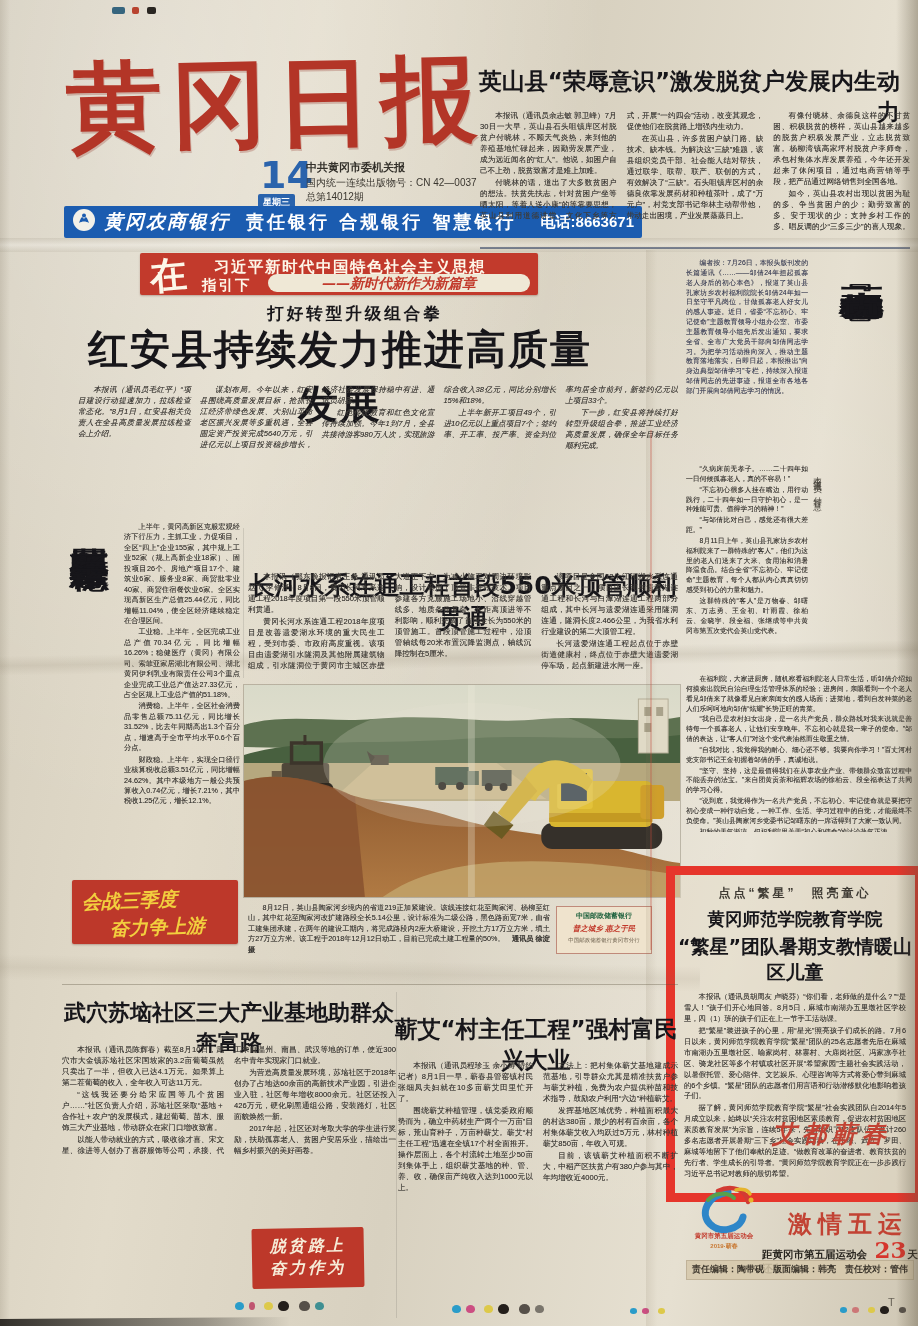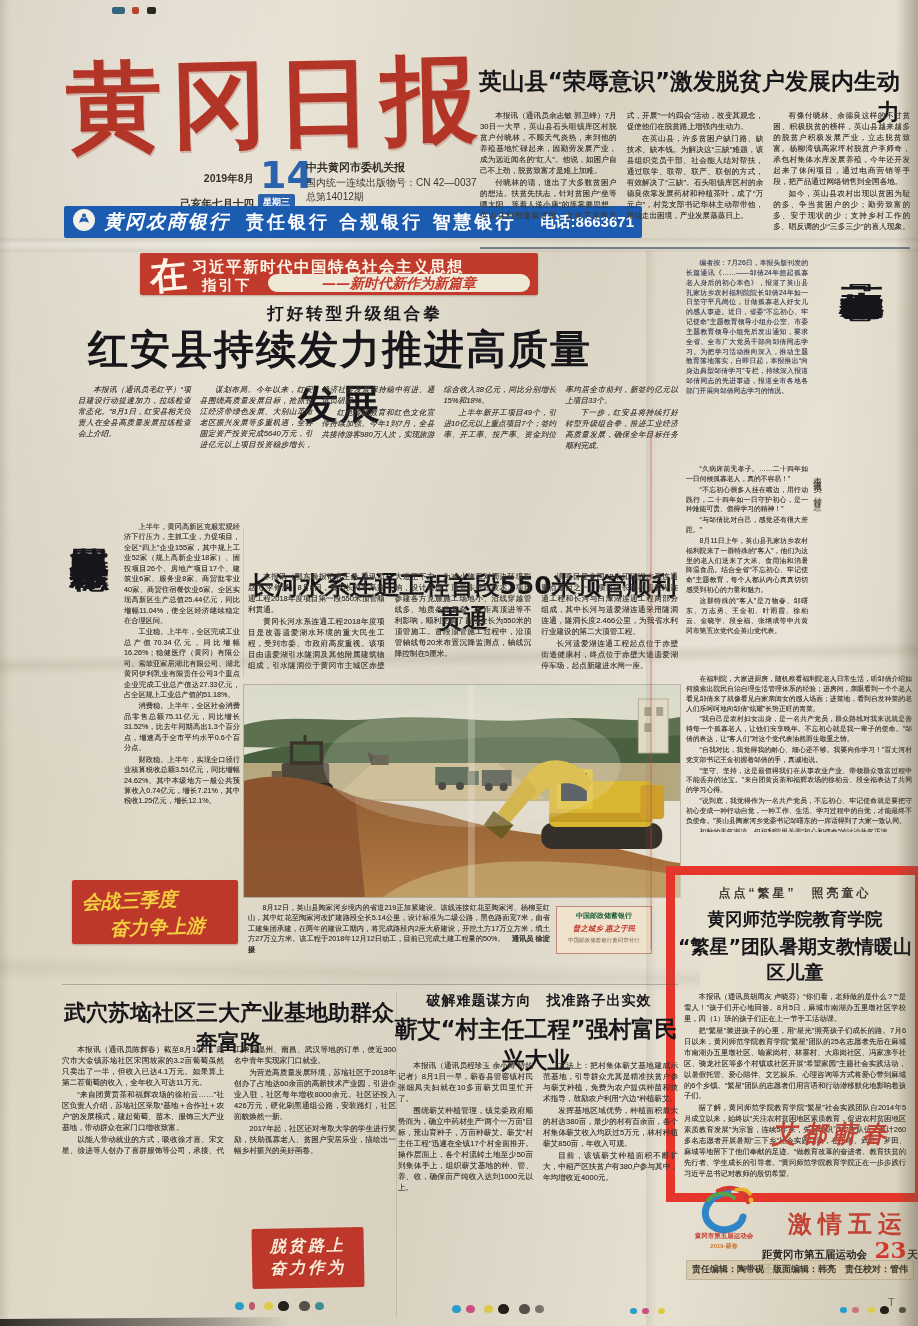--- a/index.html
+++ b/index.html
@@ -31,25 +31,20 @@
   <div class="abs" style="left:112px;top:0;height:10px;">
     <span style="display:inline-block;width:13px;height:7px;background:#36657e;border-radius:2px;"></span>
     <span style="display:inline-block;width:7px;height:7px;background:#b8432f;border-radius:2px;margin-left:3px;"></span>
     <span style="display:inline-block;width:9px;height:7px;background:#2a2622;border-radius:2px;margin-left:3px;"></span>
   </div>
 
   <div class="abs" style="left:66px;top:40px;width:450px;font-family:'DejaVu Serif',serif;font-weight:bold;
               font-size:96px;letter-spacing:9px;color:#b33527;transform:rotate(-1.2deg);
               text-shadow:1px 2px 0 rgba(140,40,28,.25);">黄冈日报</div>
 
-  <div class="abs" style="left:168px;top:160px;width:86px;text-align:right;font-size:10.5px;line-height:1.45;color:#35312c;font-weight:bold;">
-      <p>2019年8月</p>
-      <p>己亥年七月十四</p>
-      <p>今日八版</p>
-    </div>
   <div class="abs" style="left:260px;top:153px;font-size:38px;font-weight:bold;color:#2a63ac;font-family:'DejaVu Sans',sans-serif;">14</div>
   <div class="abs" style="left:258px;top:194px;background:#2a63ac;color:#fff;font-size:9px;font-weight:bold;padding:2px 5px;border-radius:2px;">星期三</div>
   <div class="abs" style="left:306px;top:160px;width:330px;font-size:11px;font-weight:bold;color:#33302a;">中共黄冈市委机关报</div>
   <div class="abs" style="left:306px;top:176px;width:330px;font-size:10px;color:#3a362f;">国内统一连续出版物号：CN 42—0037</div>
   <div class="abs" style="left:306px;top:190px;width:330px;font-size:10px;color:#3a362f;">总第14012期</div>
 
   <div class="abs" style="left:64px;top:206px;width:578px;height:32px;background:#1b5cb0;border-radius:2px;display:flex;align-items:center;color:#fff;">
     <span class="abs" style="position:static;margin-left:8px;">
       <svg width="24" height="24" viewBox="0 0 24 24">
           <circle cx="12" cy="12" r="11" fill="#f2f0e8"></circle>
@@ -67,21 +62,21 @@
       <p>本报讯（通讯员余志敏 郭卫峰）7月30日一大早，英山县石头咀镇库区村脱贫户付晓林，不顾天气炎热，来到他的养殖基地忙碌起来，因勤劳发展产业，成为远近闻名的“红人”。他说，如困户自己不上劲，脱贫致富才是难上加难。</p>
       <p>付晓林的话，道出了大多数贫困户的想法。扶贫先扶志，针对贫困户“坐等晒太阳，等着人送小康”的等靠要思想，英山县利用道德讲堂、文化下乡等方式，开展“一约四会”活动，改变其观念，促使他们在脱贫路上增强内生动力。</p>
       <p>在英山县，许多贫困户缺门路、缺技术、缺本钱。为解决这“三缺”难题，该县组织党员干部、社会能人结对帮扶，通过联学、联帮、联产、联创的方式，有效解决了“三缺”。石头咀镇库区村的余德良依靠发展药材和种植茶叶，成了“万元户”，村党支部书记华林主动帮带他，带动走出困境，产业发展蒸蒸日上。</p>
       <p>有像付晓林、余德良这样的不甘贫困、积极脱贫的榜样，英山县越来越多的脱贫户积极发展产业，立志脱贫致富。杨柳湾镇高家坪村脱贫户李师奇，承包村集体水库发展养殖，今年还开发起来了休闲项目，通过电商营销等手段，把产品通过网络销售到全国各地。</p>
       <p>如今，英山县农村出现以贫困为耻的多、争当贫困户的少；勤劳致富的多、安于现状的少；支持乡村工作的多、唱反调的少“三多三少”的喜人现象。英山县委常委、石头咀镇党委书记深有感触地说：“人都是爱面子的，谁不想争光呢？‘荣辱意识’激发了脱贫发展的内生动力，贫困户内生动力被激发出来了。”</p>
     </div>
   <div class="abs" style="left:480px;top:247px;width:430px;height:2px;background:#2d3d5e;opacity:.7;"></div>
 
   <div class="abs" style="left:140px;top:253px;width:398px;height:42px;background:#c23a2c;border-radius:2px;box-shadow:0 1px 2px rgba(90,30,20,.3);">
     <span class="abs" style="left:10px;top:-2px;font-size:37px;color:#fdf6e8;font-family:'DejaVu Serif',serif;font-weight:bold;transform:rotate(-5deg);">在</span>
-    <span class="abs" style="left:52px;top:4px;font-size:15.5px;font-weight:bold;color:#fdf6e8;letter-spacing:1.5px;font-family:'DejaVu Sans',sans-serif;">习近平新时代中国特色社会主义思想</span>
+    <span class="abs" style="left:74px;top:4px;font-size:15.5px;font-weight:bold;color:#fdf6e8;letter-spacing:1.5px;font-family:'DejaVu Sans',sans-serif;">习近平新时代中国特色社会主义思想</span>
     <span class="abs" style="left:62px;top:23px;font-size:14.5px;font-weight:bold;color:#fdf6e8;letter-spacing:2px;font-family:'DejaVu Sans',sans-serif;">指引下</span>
     <span class="abs" style="left:128px;top:21px;width:262px;height:18px;background:#efe8d6;border-radius:9px;text-align:center;
            font-family:'DejaVu Serif',serif;font-style:italic;font-weight:bold;font-size:14px;color:#c23a2c;line-height:18px;">——新时代新作为新篇章</span>
   </div>
 
   <div class="abs hl" style="left:95px;top:303px;width:520px;text-align:center;font-size:16.5px;letter-spacing:3px;">打好转型升级组合拳</div>
   <div class="abs hl" style="left:70px;top:322px;width:540px;text-align:center;font-size:40px;letter-spacing:2px;">红安县持续发力推进高质量发展</div>
   <div class="abs body cols5" style="left:78px;top:384px;width:600px;height:134px;font-style:italic;">
       <p>本报讯（通讯员毛红平）“项目建设行动提速加力，拉练检查常态化。”8月1日，红安县相关负责人在全县高质量发展拉练检查会上介绍。</p>
       <p>谋划布局。今年以来，红安县围绕高质量发展目标，抢抓长江经济带绿色发展、大别山革命老区振兴发展等多重机遇，全县固定资产投资完成5640万元，引进亿元以上项目投资稳步增长，经济社会发展保持稳中有进、通讯员胡霎。</p>
@@ -212,31 +207,30 @@
         <p>本报讯（通讯员胡周友 卢晓芬）“你们看，老师做的是什么？”“是雪人！”孩子们开心地回答。8月5日，麻城市南湖办五里墩社区学校里，四（1）班的孩子们正在上一节手工活动课。</p>
         <p>把“繁星”装进孩子的心里，用“星光”照亮孩子们成长的路。7月6日以来，黄冈师范学院教育学院“繁星”团队的25名志愿者先后在麻城市南湖办五里墩社区、喻家岗村、林寨村、大庙岗社区、冯家凉亭社区、骑龙社区等多个村镇或社区开展“希望家园”主题社会实践活动，以暑假托管、爱心陪伴、文艺娱乐、心理咨询等方式将爱心带到麻城的6个乡镇。“繁星”团队的志愿者们用言语和行动潜移默化地影响着孩子们。</p>
         <p>据了解，黄冈师范学院教育学院“繁星”社会实践团队自2014年5月成立以来，始终以“关注农村贫困地区素质教育，促进农村贫困地区素质教育发展”为宗旨，连续5年来，先后组织了12支队伍，共计260多名志愿者开展暑期“三下乡”社会实践活动，在十堰、武穴、罗田、麻城等地留下了他们奉献的足迹。“做教育改革的奋进者、教育扶贫的先行者、学生成长的引导者。”黄冈师范学院教育学院正在一步步践行习近平总书记对教师的殷切希望。</p>
       </div>
   </div>
 
   <div class="abs" style="left:62px;top:984px;width:616px;height:1px;background:rgba(90,80,60,.35);"></div>
   <div class="abs hl" style="left:60px;top:998px;width:338px;text-align:center;font-size:22px;">武穴苏垴社区三大产业基地助群众奔富路</div>
   <div class="abs body cols2" style="left:62px;top:1044px;width:334px;height:276px;">
       <p>本报讯（通讯员陈辉春）截至8月10日，武穴市大金镇苏垴社区宋国坡家的3.2亩葡萄虽然只卖出了一半，但收入已达4.1万元。如果算上第二茬葡萄的收入，全年收入可达11万元。</p>
-      <p>“来自团黄贡茶和福辉农场的徐柏云……”社区负责人介绍，苏垴社区采取“基地＋合作社＋农户”的发展模式，建起葡萄、苗木、服饰三大产业基地，带动群众在家门口增收致富。</p>
+      <p>“这钱我还要分给宋应国等几个贫困户……”社区负责人介绍，苏垴社区采取“基地＋合作社＋农户”的发展模式，建起葡萄、苗木、服饰三大产业基地，带动群众在家门口增收致富。</p>
       <p>以能人带动就业的方式，吸收徐才喜、宋文星、徐进等人创办了喜群服饰等公司，承接、代工来自温州、南昌、武汉等地的订单，使近300名中青年实现家门口就业。</p>
       <p>为营造高质量发展环境，苏垴社区于2018年创办了占地达60余亩的高新技术产业园，引进企业入驻，社区每年增收8000余元。社区还投入426万元，硬化刷黑通组公路，安装路灯，社区面貌焕然一新。</p>
       <p>2017年起，社区还对考取大学的学生进行奖励，扶助孤寡老人、贫困户安居乐业，描绘出一幅乡村振兴的美好画卷。</p>
     </div>
   <div class="abs" style="left:252px;top:1228px;width:112px;height:60px;background:#bd382a;border-radius:2px;text-align:center;transform:rotate(-1deg);">
     <div style="margin-top:8px;font-family:'DejaVu Serif',serif;font-style:italic;font-weight:bold;font-size:16px;color:#f6ecd8;letter-spacing:3px;">脱贫路上</div>
     <div style="margin-top:1px;font-family:'DejaVu Serif',serif;font-style:italic;font-weight:bold;font-size:16px;color:#f6ecd8;letter-spacing:3px;">奋力作为</div>
   </div>
 
-  <div class="abs hl" style="left:398px;top:992px;width:282px;text-align:center;font-size:14px;letter-spacing:1px;">破解难题谋方向　找准路子出实效</div>
   <div class="abs hl" style="left:390px;top:1014px;width:292px;text-align:center;font-size:23px;">蕲艾“村主任工程”强村富民兴大业</div>
   <div class="abs body cols2" style="left:398px;top:1060px;width:280px;height:258px;">
       <p>本报讯（通讯员程珍玉 余小涛 特约记者）8月1日一早，蕲春县管窑镇村民张细凤夫妇就在10多亩蕲艾田里忙开了。</p>
       <p>围绕蕲艾种植管理，镇党委政府顺势而为，确立中药材生产“两个一万亩”目标，荒山育种子，万亩种蕲艾。蕲艾“村主任工程”迅速在全镇17个村全面推开。操作层面上，各个村流转土地至少50亩到集体手上，组织蕲艾基地的种、管、养、收，确保亩产纯收入达到1000元以上。</p>
       <p>方法上：把村集体蕲艾基地建成示范基地，引导群众尤其是精准扶贫户参与蕲艾种植，免费为农户提供种苗和技术指导，鼓励农户利用“六边”种植蕲艾。</p>
       <p>发挥基地区域优势，种植面积最大的村达380亩，最少的村有百余亩，各个村集体蕲艾收入均跃过5万元，林村种植蕲艾850亩，年收入可观。</p>
       <p>目前，该镇蕲艾种植面积不断扩大，中稻产区扶贫户有380户参与其中，年均增收近4000元。</p>
     </div>
 
   <div class="abs" style="left:243px;top:528px;width:1px;height:150px;background:rgba(0,0,0,.10);"></div>

